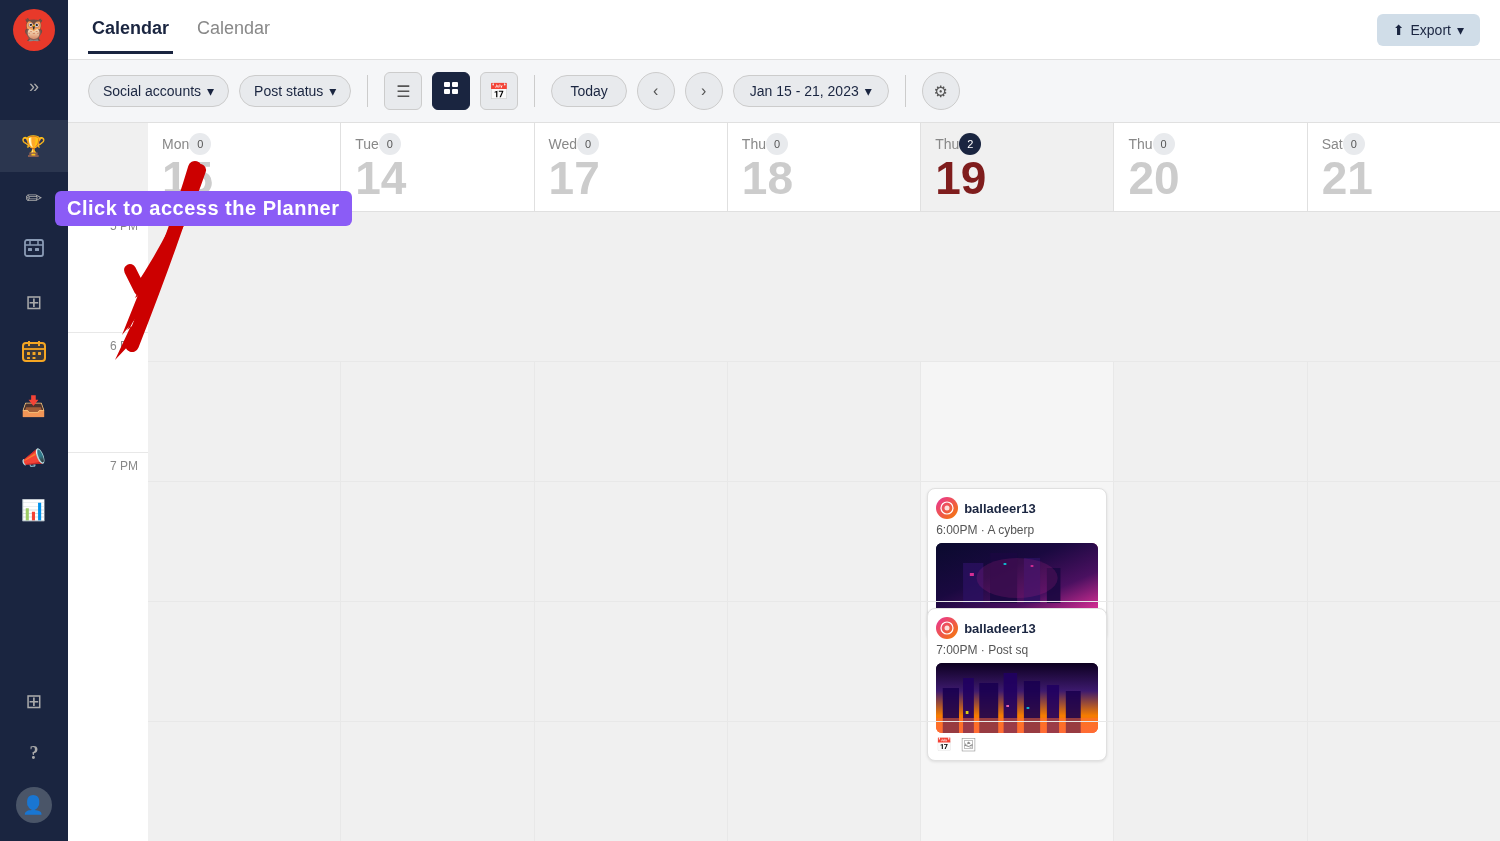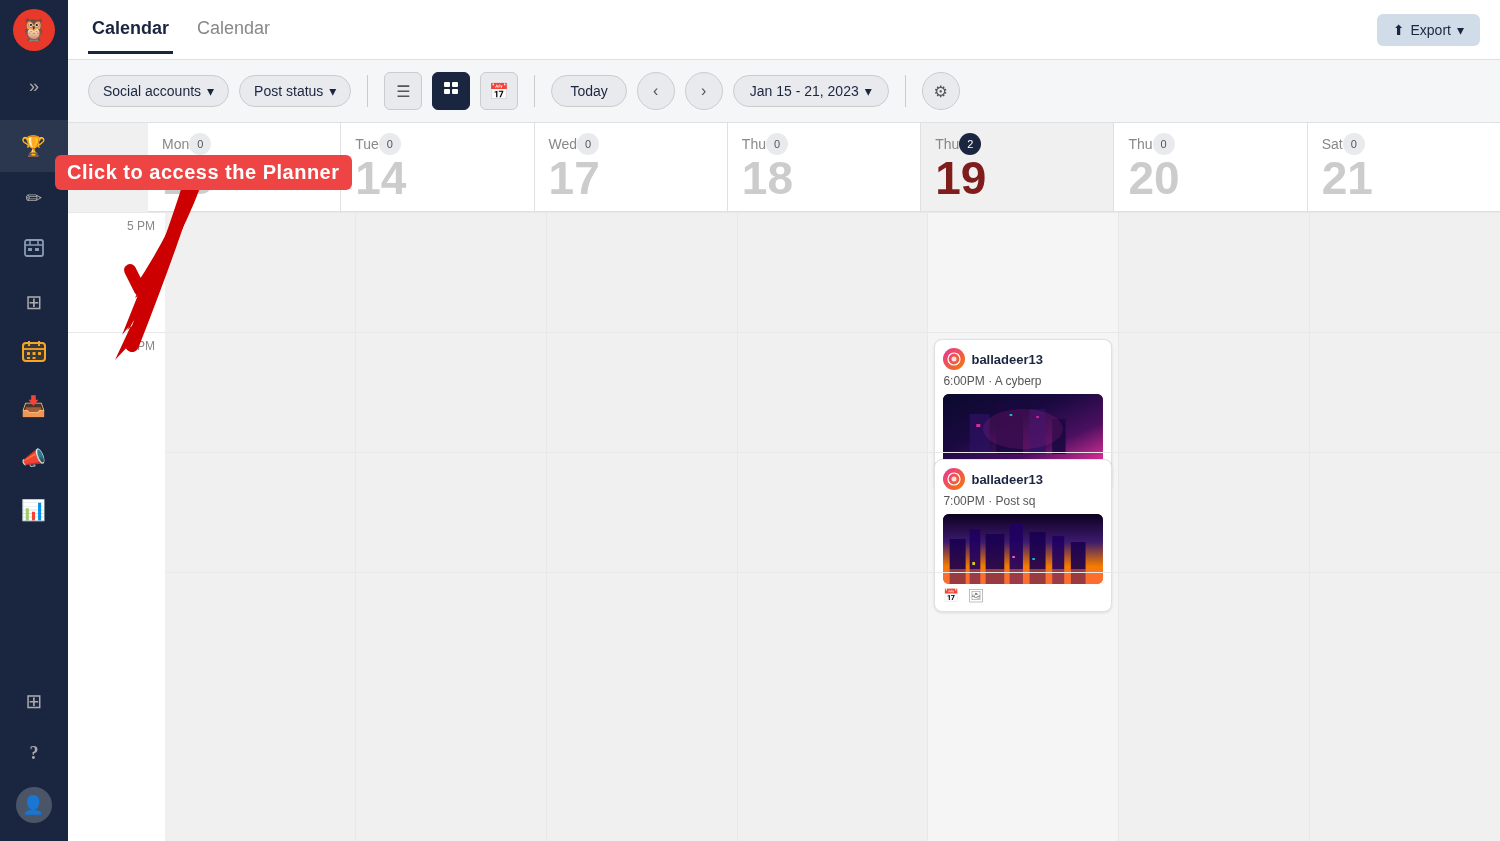--- a/index.html
+++ b/index.html
@@ -281,38 +281,39 @@
     .post-count-badge.today-badge {
       background: #1a2540;
       color: white;
     }
     .calendar-body {
       flex: 1;
       display: flex;
       overflow-y: auto;
     }
     .time-slots-col {
-      width: 97px;
+      width: 80px;
       flex-shrink: 0;
       background: white;
     }
     .time-slot-label {
       height: 120px;
       display: flex;
       align-items: flex-start;
       padding-top: 6px;
       padding-right: 10px;
       justify-content: flex-end;
       font-size: 12px;
       color: #888;
       border-top: 1px solid #e8e8e8;
     }
     .day-columns {
       flex: 1;
       display: flex;
+      align-items: flex-end;
     }
     .day-column {
       flex: 1;
       border-right: 1px solid #e8e8e8;
       min-height: 480px;
     }
     .day-column:last-child { border-right: none; }
     .day-column.today-col {
       background: #f5f5f5;
     }
@@ -390,29 +391,30 @@
 
     
     .annotation {
       position: absolute;
       top: 155px;
       left: 55px;
       z-index: 100;
       pointer-events: none;
     }
     .annotation-text {
-      background: #ef4444;
+      background: #8b5cf6;
       color: white;
       font-size: 20px;
       font-weight: 700;
       padding: 6px 12px;
       border-radius: 6px;
       white-space: nowrap;
       font-family: 'Comic Sans MS', cursive, sans-serif;
       letter-spacing: 0.5px;
+      margin-top: 36px;
     }
   </style>
 </head>
 <body>
 
 <div class="sidebar">
   <div class="sidebar-logo">
     <div class="owl-logo">🦉</div>
   </div>
   <div class="sidebar-item" style="color:#aaa; font-size:18px;">»</div>
@@ -597,20 +599,21 @@
           </div>
           <div class="day-num-large">21</div>
         </div>
       </div>
 
       <div class="calendar-body">
 
         <div class="time-slots-col">
           <div class="time-slot-label">5 PM</div>
           <div class="time-slot-label">6 PM</div>
+          <div class="time-slot-label">7 PM</div>
         </div>
 
         <div class="day-columns">
 
           <div class="day-column">
             <div class="time-slot"></div>
             <div class="time-slot"></div>
             <div class="time-slot"></div>
             <div class="time-slot"></div>
           </div>

